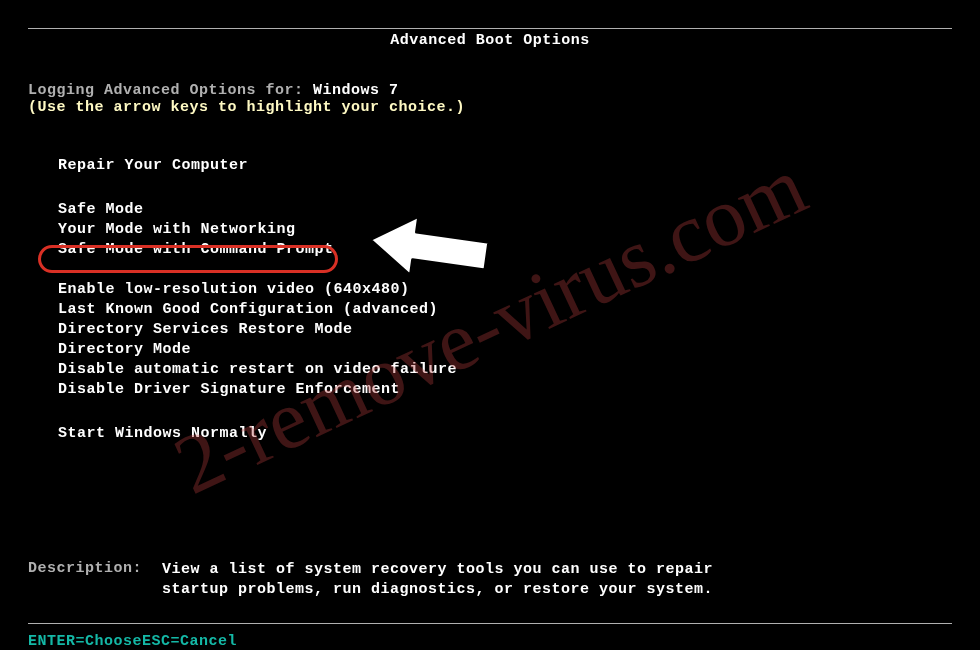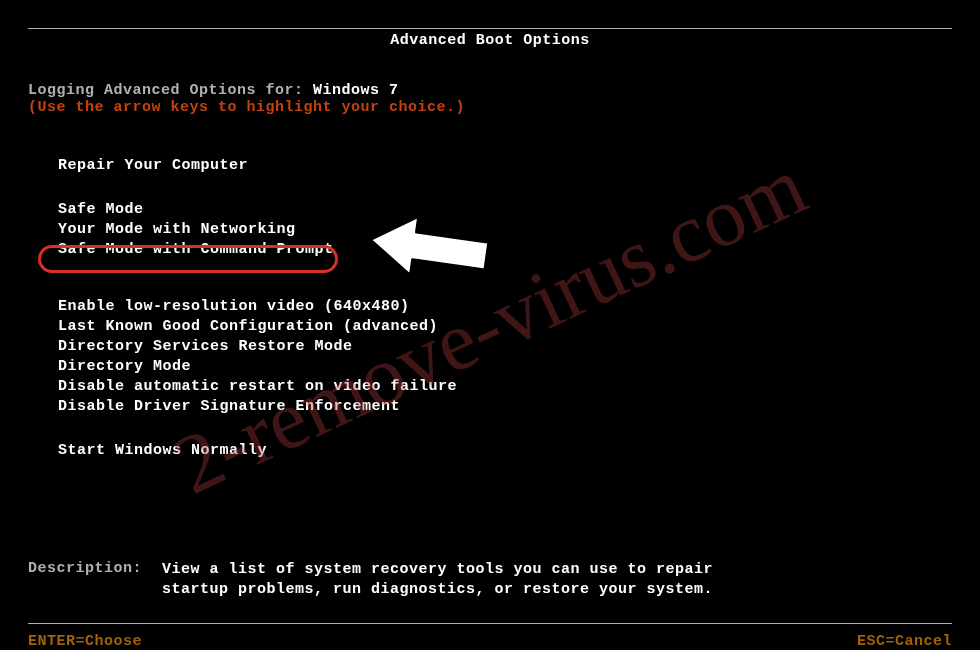--- a/index.html
+++ b/index.html
@@ -54,38 +54,38 @@
       top: 82px;
       left: 28px;
     }
     .intro .line1 .prefix {
       color: #b0b0b0;
     }
     .intro .line1 .os {
       color: #ffffff;
     }
     .intro .line2 {
-      color: #c2410c;
+      color: #fef9c3;
     }
     .menu {
       position: absolute;
       top: 156px;
       left: 52px;
     }
     .menu-item {
       color: #ffffff;
       line-height: 20px;
       padding: 0 6px;
       display: inline-block;
     }
     .menu-group {
       margin-bottom: 24px;
     }
     .menu-group.tight {
-      margin-bottom: 37px;
+      margin-bottom: 20px;
     }
     .highlight-box {
       position: absolute;
       border: 3px solid #d93025;
       border-radius: 14px;
       top: 245px;
       left: 38px;
       width: 300px;
       height: 28px;
       pointer-events: none;
@@ -127,22 +127,21 @@
       color: #ffffff;
       width: 560px;
       line-height: 20px;
     }
     .footer {
       position: absolute;
       bottom: 0px;
       left: 28px;
       right: 28px;
       display: flex;
-      justify-content: space-between;
-      color: #a16207;
+      color: #14b8a6;
     }
   </style>
 </head>
 <body>
 
 <div class="container">
   <div class="border-top"></div>
 
   <div class="title">Advanced Boot Options</div>
 

